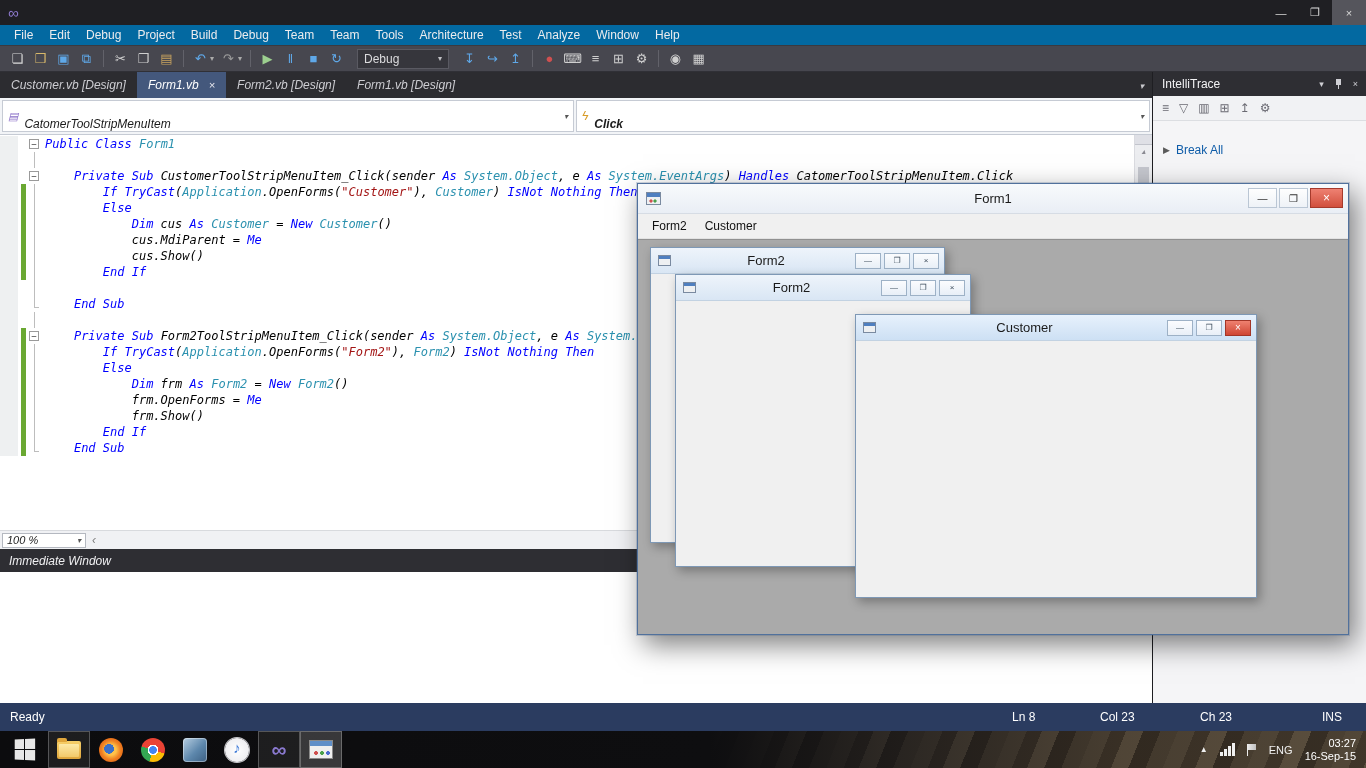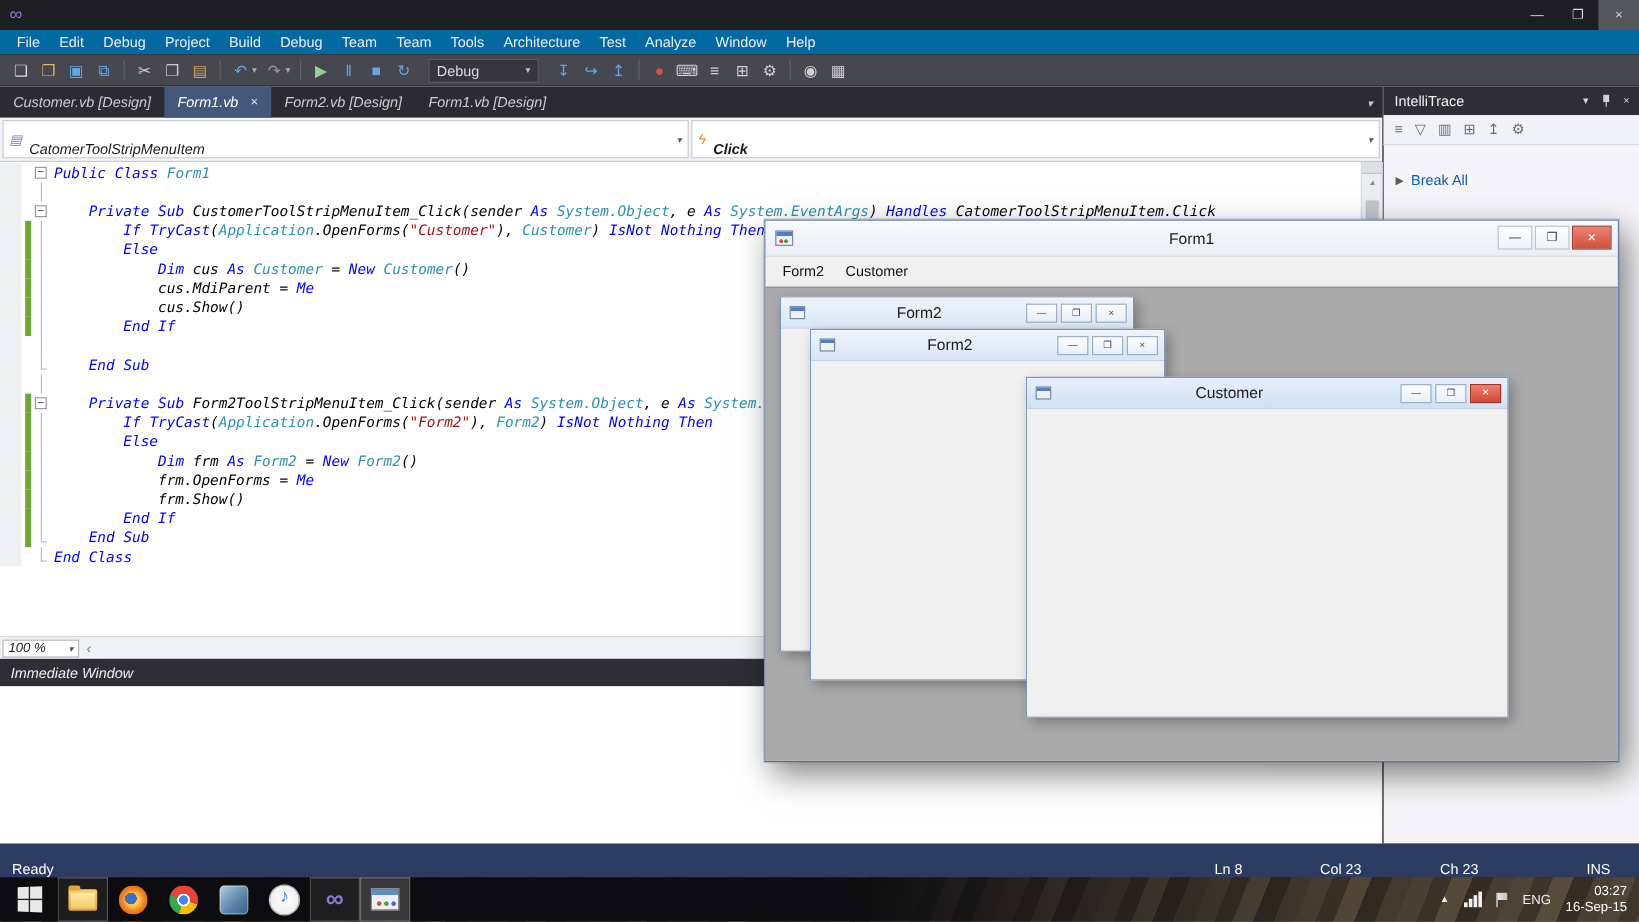--- a/index.html
+++ b/index.html
@@ -61,21 +61,21 @@
   .tok-s{color:var(--c-string,#a31515);}
   .tok-p{color:#000;}
 
   .vscroll{flex:0 0 18px;background:#ecedf0;border-left:1px solid #dadbe0;position:relative;}
   .vsplit{height:10px;background:#dfe0e6;border-bottom:1px solid #c2c4cc;}
   .varrow{display:block;text-align:center;color:#8a8a92;font-size:8px;line-height:13px;}
   .varrow.vdown{position:absolute;bottom:0;left:0;right:0;}
   .vthumb{position:absolute;left:3px;right:3px;top:32px;height:108px;background:#c4c6cd;}
 
   .zoomstrip{flex:0 0 19px;background:#f0f1f4;border-top:1px solid #d8dade;display:flex;align-items:center;}
-  .zoomcombo{width:64px;height:15px;background:#fff;border:1px solid #b4b8c0;margin-left:2px;display:flex;align-items:center;font-size:11px;padding:0 4px;color:#222;}
+  .zoomcombo{width:84px;height:15px;background:#fff;border:1px solid #b4b8c0;margin-left:2px;display:flex;align-items:center;font-size:11px;padding:0 4px;color:#222;}
   .zoomcombo .zv{flex:1}
   .hsarrow{width:16px;text-align:center;color:#777;font-size:12px;}
   .hstrack{flex:1;height:100%;background:#f0f1f4;}
 
   .immheader{flex:0 0 23px;background:#2e2e33;color:#f0f0f2;font-size:12px;display:flex;align-items:center;padding-left:9px;}
   .immbody{flex:1;background:#fff;}
 
   .itcol{flex:1;display:flex;flex-direction:column;background:#f5f5f7;border-left:1px solid #1e1e22;}
   .itheader{flex:0 0 24px;background:#2e2e33;color:#f2f2f4;display:flex;align-items:center;padding:0 8px 0 9px;font-size:12px;}
   .ittitle{flex:1;}
@@ -84,21 +84,21 @@
   .pinshape{display:block;width:9px;height:12px;position:relative;}
   .pinshape::before{content:"";position:absolute;left:2px;top:1px;width:5px;height:6px;background:#cfcfd4;}
   .pinshape::after{content:"";position:absolute;left:4px;top:7px;width:1px;height:4px;background:#cfcfd4;}
   .ittoolbar{flex:0 0 25px;background:#f1f2f4;border-bottom:1px solid #dcdee2;display:flex;align-items:center;gap:10px;padding-left:9px;}
   .iticon{color:#6a6a72;font-size:12px;}
   .itbody{flex:1;padding:8px 10px;font-size:12px;color:#111;line-height:16px;}
   .itmsg{max-width:192px;}
   .itbreak{margin-top:13px;display:flex;align-items:center;gap:6px;color:#0e5ca8;}
   .itbicon{color:#5a5a5a;font-size:9px;}
 
-  .statusbar{flex:0 0 28px;background:var(--c-status-bar,#2b3c60);display:flex;align-items:flex-end;color:#fff;font-size:12px;padding-left:10px;}
+  .statusbar{flex:0 0 28px;background:var(--c-status-bar,#2b3c60);display:flex;align-items:center;color:#fff;font-size:12px;padding-left:10px;}
   .sready{flex:1;}
   .sright{display:flex;}
   .scell{display:inline-block;}
   .s-line{width:88px;}
   .s-column{width:100px;}
   .s-char{width:122px;}
   .s-mode{width:44px;}
 
   
   .form1win{position:absolute;left:637px;top:183px;width:712px;height:452px;background:#f0f0f0;border:1px solid #51719c;box-shadow:0 0 0 1px rgba(70,100,140,.25),6px 10px 26px rgba(0,0,0,.5);z-index:40;display:flex;flex-direction:column;}
@@ -280,21 +280,20 @@
             <div class="cline"><span class="g-bp"></span><span class="g-chg"></span><span class="g-out oline oend"></span><span class="ctext"><span class="tok-p">    </span><span class="tok-k">End</span><span class="tok-p"> </span><span class="tok-k">Sub</span></span></div>
             <div class="cline"><span class="g-bp"></span><span class="g-chg"></span><span class="g-out oline"></span><span class="ctext"></span></div>
             <div class="cline"><span class="g-bp"></span><span class="g-chg changed"></span><span class="g-out"><span class="obox">−</span></span><span class="ctext"><span class="tok-p">    </span><span class="tok-k">Private</span><span class="tok-p"> </span><span class="tok-k">Sub</span><span class="tok-p"> Form2ToolStripMenuItem_Click(sender </span><span class="tok-k">As</span><span class="tok-p"> </span><span class="tok-t">System.Object</span><span class="tok-p">, e </span><span class="tok-k">As</span><span class="tok-p"> </span><span class="tok-t">System.EventArgs</span><span class="tok-p">) </span><span class="tok-k">Handles</span><span class="tok-p"> Form2ToolStripMenuItem.Click</span></span></div>
             <div class="cline"><span class="g-bp"></span><span class="g-chg changed"></span><span class="g-out oline"></span><span class="ctext"><span class="tok-p">        </span><span class="tok-k">If</span><span class="tok-p"> </span><span class="tok-k">TryCast</span><span class="tok-p">(</span><span class="tok-t">Application</span><span class="tok-p">.OpenForms(</span><span class="tok-s">"Form2"</span><span class="tok-p">), </span><span class="tok-t">Form2</span><span class="tok-p">) </span><span class="tok-k">IsNot</span><span class="tok-p"> </span><span class="tok-k">Nothing</span><span class="tok-p"> </span><span class="tok-k">Then</span></span></div>
             <div class="cline"><span class="g-bp"></span><span class="g-chg changed"></span><span class="g-out oline"></span><span class="ctext"><span class="tok-p">        </span><span class="tok-k">Else</span></span></div>
             <div class="cline"><span class="g-bp"></span><span class="g-chg changed"></span><span class="g-out oline"></span><span class="ctext"><span class="tok-p">            </span><span class="tok-k">Dim</span><span class="tok-p"> frm </span><span class="tok-k">As</span><span class="tok-p"> </span><span class="tok-t">Form2</span><span class="tok-p"> = </span><span class="tok-k">New</span><span class="tok-p"> </span><span class="tok-t">Form2</span><span class="tok-p">()</span></span></div>
             <div class="cline"><span class="g-bp"></span><span class="g-chg changed"></span><span class="g-out oline"></span><span class="ctext"><span class="tok-p">            frm.OpenForms = </span><span class="tok-k">Me</span></span></div>
             <div class="cline"><span class="g-bp"></span><span class="g-chg changed"></span><span class="g-out oline"></span><span class="ctext"><span class="tok-p">            frm.Show()</span></span></div>
             <div class="cline"><span class="g-bp"></span><span class="g-chg changed"></span><span class="g-out oline"></span><span class="ctext"><span class="tok-p">        </span><span class="tok-k">End</span><span class="tok-p"> </span><span class="tok-k">If</span></span></div>
             <div class="cline"><span class="g-bp"></span><span class="g-chg changed"></span><span class="g-out oline oend"></span><span class="ctext"><span class="tok-p">    </span><span class="tok-k">End</span><span class="tok-p"> </span><span class="tok-k">Sub</span></span></div>
-            <div class="cline"><span class="g-bp"></span><span class="g-chg"></span><span class="g-out oline oend"></span><span class="ctext"><span class="tok-k">End</span><span class="tok-p"> </span><span class="tok-k">Class</span></span></div>
           </div>
         <div class="vscroll">
           <div class="vsplit"></div>
           <span class="varrow">▴</span>
           <div class="vthumb"></div>
           <span class="varrow vdown">▾</span>
         </div>
       </div>
 
       <div class="zoomstrip">

